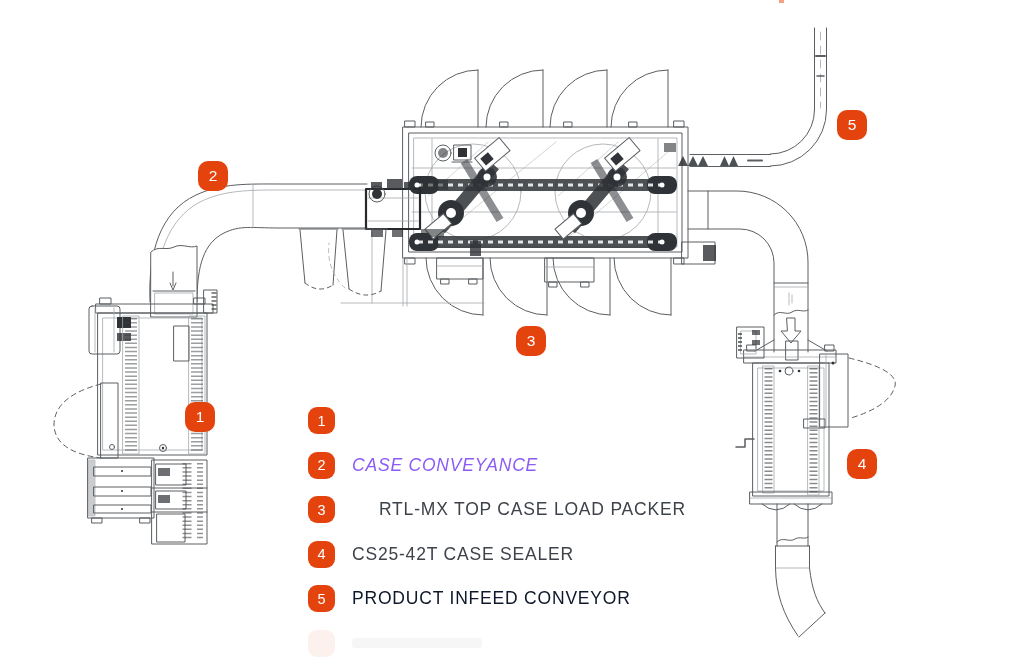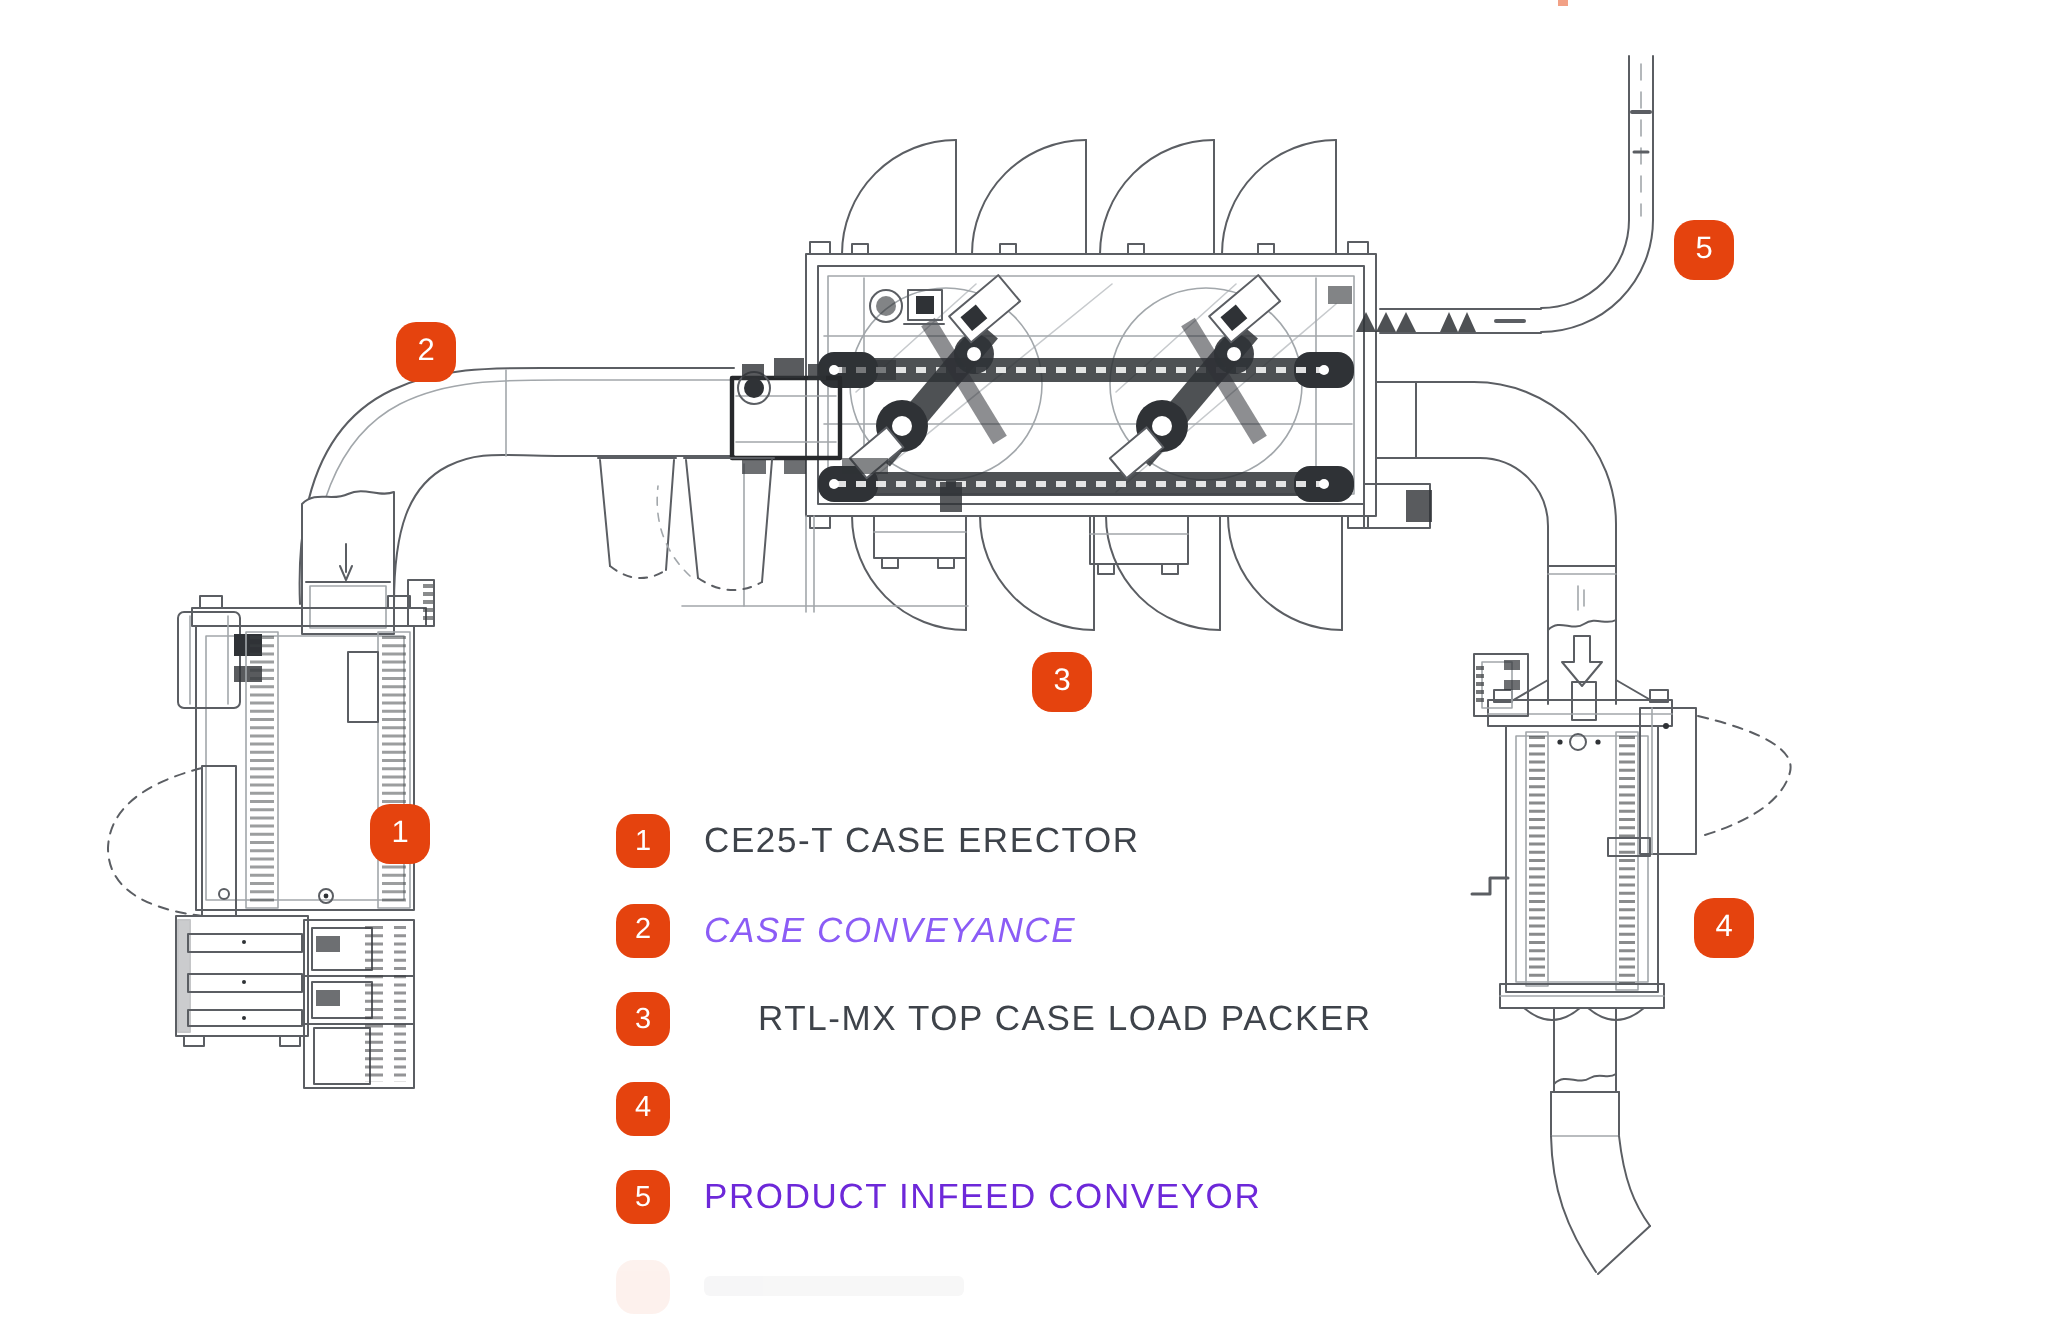--- a/index.html
+++ b/index.html
@@ -320,44 +320,44 @@
     </div>
 <div class="badge badge-lg m5" style="background: rgb(229, 67, 14); color: rgb(255, 255, 255);">
       <span>5</span>
     </div>
 
 <div class="legend">
   <div class="legend-row">
     <span class="badge badge-sm" style="background: rgb(229, 67, 14); color: rgb(255, 255, 255);">
           <span>1</span>
         </span>
-    <span class="legend-label" style="color: rgb(62, 67, 74);">CE25-T CASE ERECTOR</span>
   </div>
   <div class="legend-row">
     <span class="badge badge-sm" style="background: rgb(229, 67, 14); color: rgb(255, 255, 255);">
           <span>2</span>
         </span>
     <span class="legend-label" style="color: #8b5cf6; font-style: italic;">CASE CONVEYANCE</span>
   </div>
   <div class="legend-row">
     <span class="badge badge-sm" style="background: rgb(229, 67, 14); color: rgb(255, 255, 255);">
           <span>3</span>
         </span>
     <span class="legend-label" style="color: rgb(62, 67, 74); margin-left: 44px;">RTL-MX TOP CASE LOAD PACKER</span>
   </div>
   <div class="legend-row">
     <span class="badge badge-sm" style="background: rgb(229, 67, 14); color: rgb(255, 255, 255);">
           <span>4</span>
         </span>
+    <span class="legend-label" style="color: rgb(62, 67, 74);">CS25-42T CASE SEALER</span>
   </div>
   <div class="legend-row">
     <span class="badge badge-sm" style="background: rgb(229, 67, 14); color: rgb(255, 255, 255);">
           <span>5</span>
         </span>
-    <span class="legend-label" style="color: #6d28d9; text-align: right;">PRODUCT INFEED CONVEYOR</span>
+    <span class="legend-label" style="color: #0f172a; text-align: right;">PRODUCT INFEED CONVEYOR</span>
   </div>
 
   <div class="legend-row ghost">
     <span class="badge badge-sm" style="background: rgb(229, 67, 14); color: rgb(255, 255, 255);"></span>
     <span class="ghost-bar"></span>
   </div>
 </div>
 
 </div>
 

